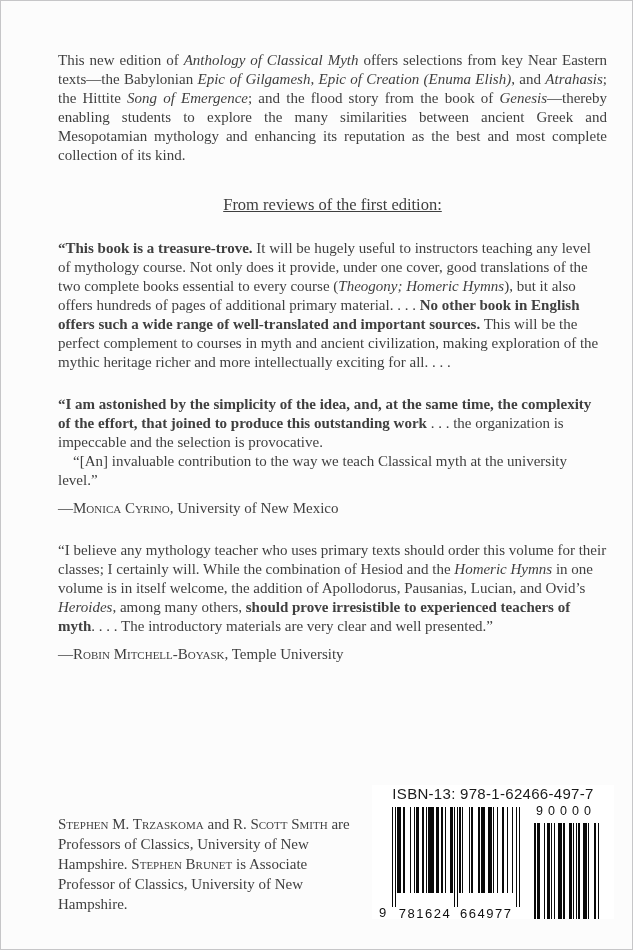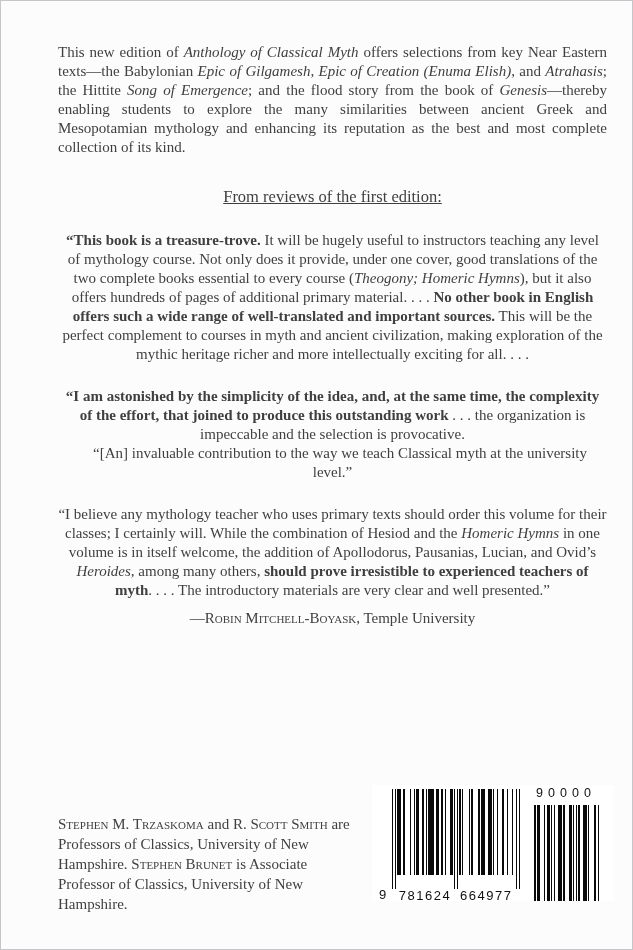--- a/index.html
+++ b/index.html
@@ -8,27 +8,27 @@
     width:633px; height:950px;
     box-sizing:border-box;
     background:#fcfcfc;
     border:1px solid #c6c6c8;
     font-family:"Liberation Serif", serif;
     color:#3f3f3f;
     overflow:hidden;
   }
   .content { padding:42px 25px 0 57px; }
   p { margin:0; font-size:15px; line-height:19px; }
-  .intro { text-align:justify; margin-bottom:30px; }
+  .intro { text-align:justify; margin-bottom:30px;margin-top:8px; }
   .reviews-heading {
     font-size:16.5px; font-weight:normal; text-align:center;
     margin:0 0 25px 0; line-height:19px;text-decoration:underline;
   }
   .review { margin-bottom:23px; }
-  .review p { text-align:center;font-family:Liberation Serif, serif; }
+  .review p { text-align:left;font-family:Liberation Serif, serif; }
   .review .indent { text-indent:15px; }
   .attribution { margin-top:9px; text-align:right; }
   .r-b { font-weight:bold; }
   .r-i { font-style:italic; }
   .r-sc { font-variant:small-caps; }
   .bio {
     position:absolute; left:57px; top:813px; width:308px;
     font-size:15px; line-height:20px;
   }
   .barcode-box {
@@ -63,32 +63,34 @@
 
     <h2 class="reviews-heading">From reviews of the first edition:</h2>
 
     <section class="review">
       <p><span class="r-b">“This book is a treasure-trove.</span><span> It will be hugely useful to instructors teaching any level of mythology course. Not only does it provide, under one cover, good translations of the two complete books essential to every course (</span><span class="r-i">Theogony; Homeric Hymns</span><span>), but it also offers hundreds of pages of additional primary material. . . . </span><span class="r-b">No other book in English offers such a wide range of well-translated and important sources.</span><span> This will be the perfect complement to courses in myth and ancient civilization, making exploration of the mythic heritage richer and more intellectually exciting for all. . . .</span></p>
     </section>
 
     <section class="review">
       <p><span class="r-b">“I am astonished by the simplicity of the idea, and, at the same time, the complexity of the effort, that joined to produce this outstanding work</span><span> . . . the organization is impeccable and the selection is provocative.</span></p>
       <p class="indent"><span>“[An] invaluable contribution to the way we teach Classical myth at the university level.”</span></p>
+      <p class="attribution"><span>—</span><span class="r-sc">Monica Cyrino</span><span>, University of New Mexico</span></p>
     </section>
 
     <section class="review">
       <p><span>“I believe any mythology teacher who uses primary texts should order this volume for their classes; I certainly will. While the combination of Hesiod and the </span><span class="r-i">Homeric Hymns</span><span> in one volume is in itself welcome, the addition of Apollodorus, Pausanias, Lucian, and Ovid’s </span><span class="r-i">Heroides</span><span>, among many others, </span><span class="r-b">should prove irresistible to experienced teachers of myth</span><span>. . . . The introductory materials are very clear and well presented.”</span></p>
       <p class="attribution"><span>—</span><span class="r-sc">Robin Mitchell-Boyask</span><span>, Temple University</span></p>
     </section>
 
   </div>
 
   <div class="bio"><span class="r-sc">Stephen M. Trzaskoma</span><span> and </span><span class="r-sc">R. Scott Smith</span><span> are Professors of Classics, University of New Hampshire. </span><span class="r-sc">Stephen Brunet</span><span> is Associate Professor of Classics, University of New Hampshire.</span></div>
 
   <div class="barcode-box">
+    <div class="isbn-label">ISBN-13: 978-1-62466-497-7</div>
     <div class="barcode-row">
       <div class="main-barcode">
         <svg id="main-bars" viewBox="0 0 95 100" preserveAspectRatio="none" shape-rendering="crispEdges">
             <rect x="0" y="0" width="1" height="100"></rect>
             <rect x="2" y="0" width="1" height="100"></rect>
             <rect x="4" y="0" width="1" height="86"></rect>
             <rect x="5" y="0" width="1" height="86"></rect>
             <rect x="6" y="0" width="1" height="86"></rect>
             <rect x="8" y="0" width="1" height="86"></rect>
             <rect x="9" y="0" width="1" height="86"></rect>

